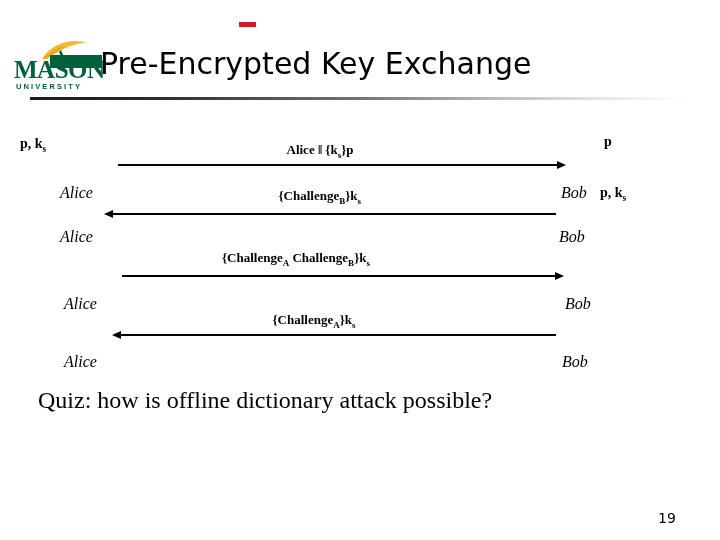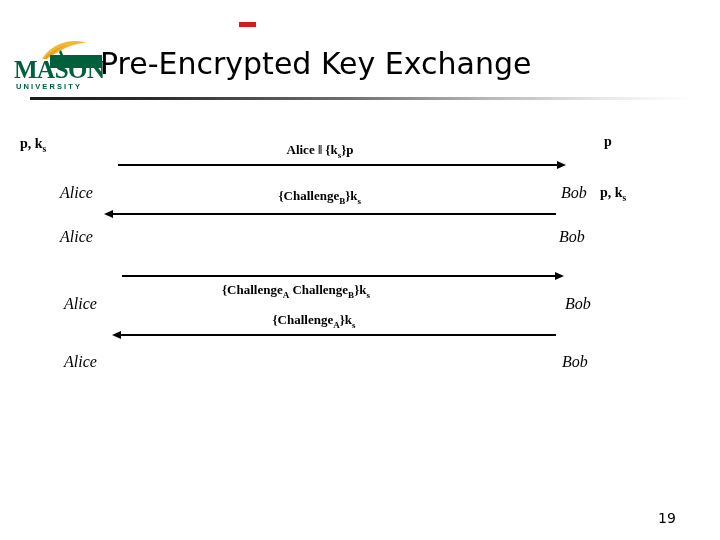--- a/index.html
+++ b/index.html
@@ -212,26 +212,27 @@
       <div class="msg" style="top: 142px; left: 286.5px; width: auto; text-align: left;">Alice ‖ {k<sub>s</sub>}p</div>
       <div class="line" style="left: 112px; top: 213px; width: 444px;"></div>
       <div class="arrowhead-left" style="left: 104px; top: 209.5px;"></div>
       <div class="party" style="left: 60px; top: 204px;">Alice</div>
       <div class="party" style="left: 559px; top: 204px;">Bob</div>
       <div class="msg" style="top: 188px; left: 278.5px; width: auto; text-align: center;">{Challenge<sub>B</sub>}k<sub>s</sub></div>
       <div class="line" style="left: 122px; top: 275px; width: 434px;"></div>
       <div class="arrowhead-right" style="left: 555px; top: 271.5px;"></div>
       <div class="party" style="left: 64px; top: 271px;">Alice</div>
       <div class="party" style="left: 565px; top: 271px;">Bob</div>
-      <div class="msg" style="top: 250px; left: 222px; width: auto; text-align: left; margin-top: 32px;">{Challenge<sub>A</sub> Challenge<sub>B</sub>}k<sub>s</sub></div>
+      <div class="msg" style="top: 250px; left: 222px; width: auto; text-align: left;">{Challenge<sub>A</sub> Challenge<sub>B</sub>}k<sub>s</sub></div>
       <div class="line" style="left: 120px; top: 334px; width: 436px;"></div>
       <div class="arrowhead-left" style="left: 112px; top: 330.5px;"></div>
       <div class="party" style="left: 64px; top: 329px;">Alice</div>
       <div class="party" style="left: 562px; top: 329px;">Bob</div>
       <div class="msg" style="top: 312px; left: 272.5px; width: auto; text-align: right;">{Challenge<sub>A</sub>}k<sub>s</sub></div>
       <div class="state" style="left: 20px; top: 136px;">p, k<sub>s</sub></div>
       <div class="state" style="left: 604px; top: 134px;">p</div>
       <div class="state" style="left: 600px; top: 185px;">p, k<sub>s</sub></div>
     </div>
 
+  <div class="quiz">Quiz: how is offline dictionary attack possible?</div>
   <div class="page-number">19</div>
 
 </div>
 
 </body></html>

